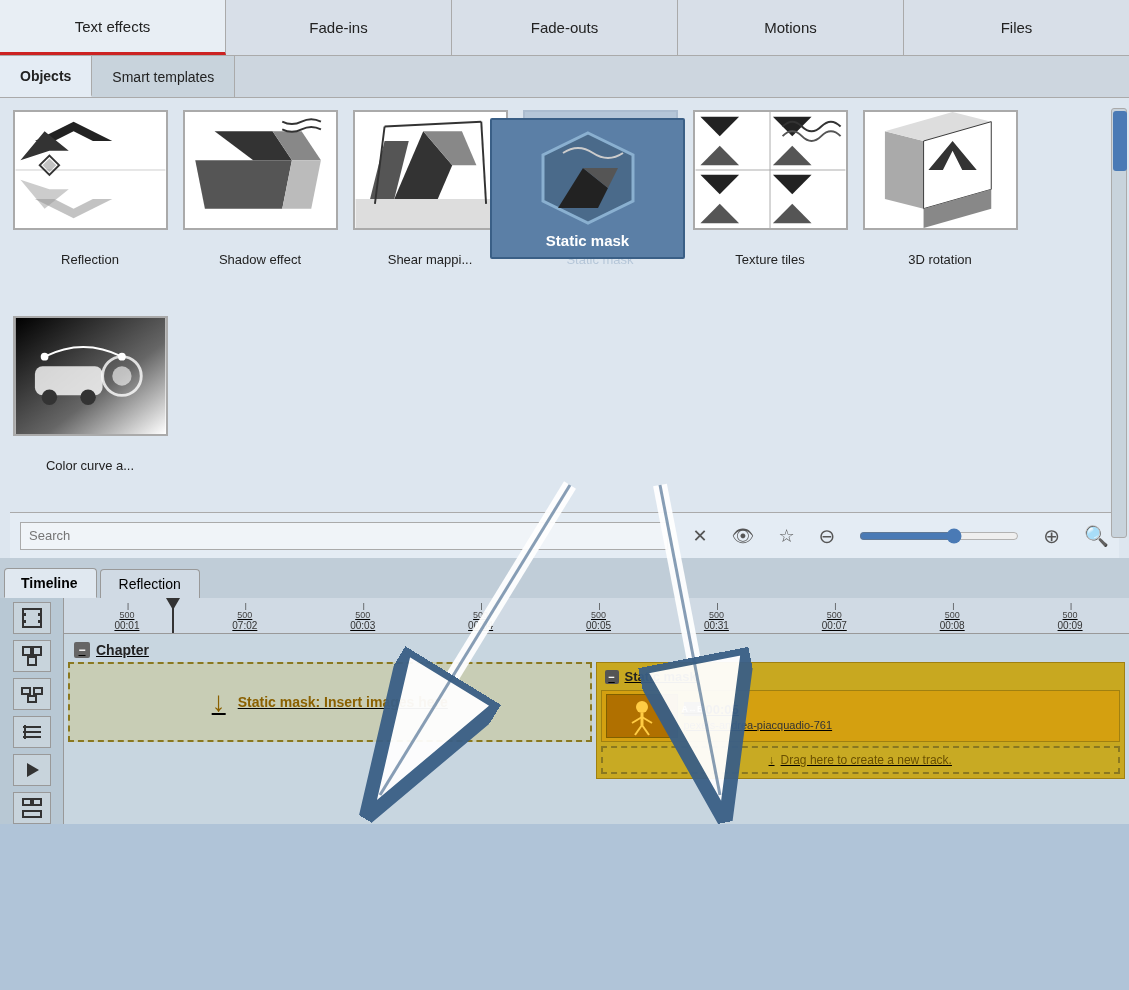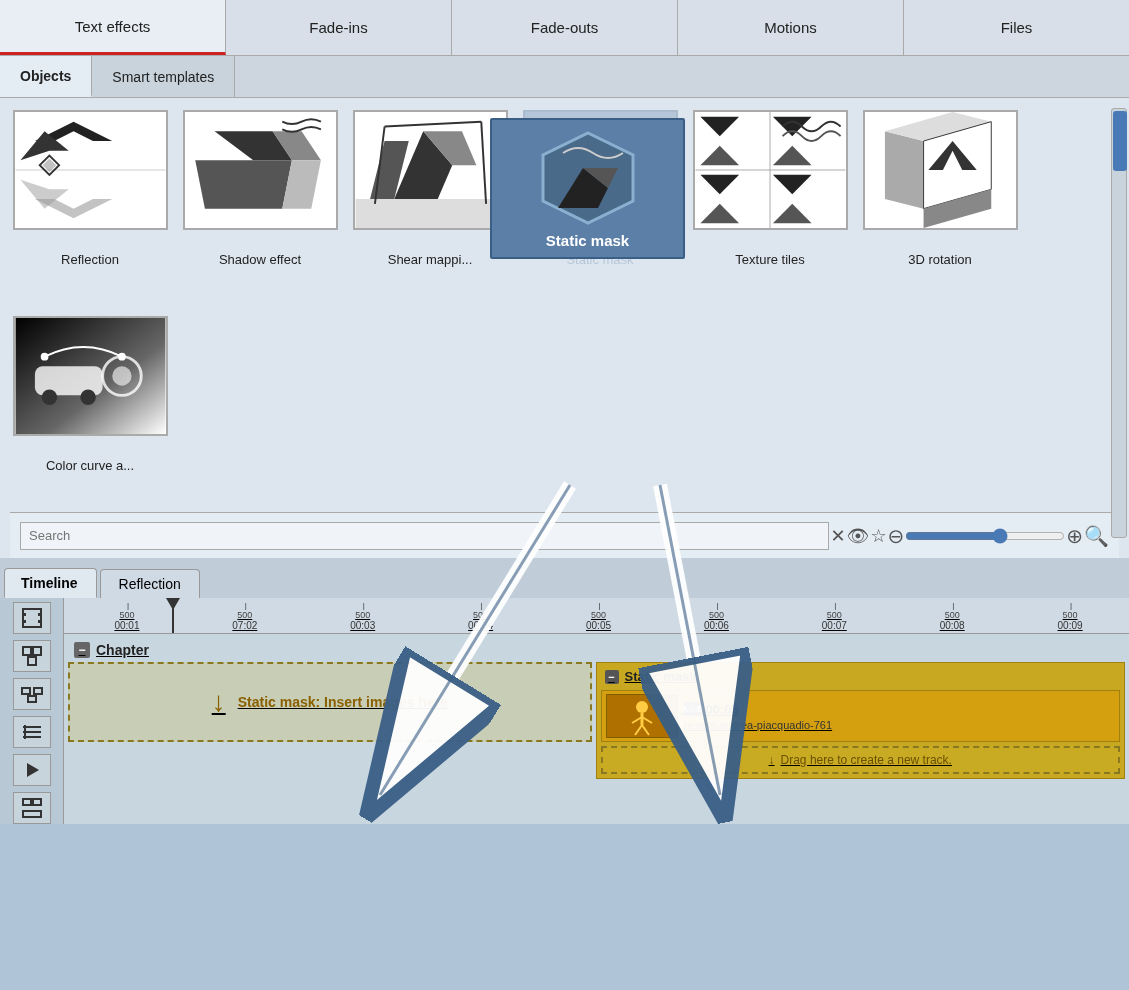--- a/index.html
+++ b/index.html
@@ -164,21 +164,21 @@
     }
 
     
     .search-bar {
       display: flex;
       align-items: center;
       background: #e4ecf4;
       border-top: 1px solid #aaa;
       padding: 6px 10px;
       height: 46px;
-      gap: 1px;
+      gap: 24px;
     }
     .search-input {
       flex: 1;
       border: 1px solid #aaa;
       background: #f0f4f8;
       padding: 4px 8px;
       font-size: 13px;
       height: 28px;
       outline: none;
     }
@@ -789,21 +789,21 @@
           <div class="ruler-mark">
             <span style="font-size:9px; color:#444">500</span><br>
             <span>00:04</span>
           </div>
           <div class="ruler-mark">
             <span style="font-size:9px; color:#444">500</span><br>
             <span>00:05</span>
           </div>
           <div class="ruler-mark">
             <span style="font-size:9px; color:#444">500</span><br>
-            <span>00:06</span>
+            <span>00:31</span>
           </div>
           <div class="ruler-mark">
             <span style="font-size:9px; color:#444">500</span><br>
             <span>00:07</span>
           </div>
           <div class="ruler-mark">
             <span style="font-size:9px; color:#444">500</span><br>
             <span>00:08</span>
           </div>
           <div class="ruler-mark">

